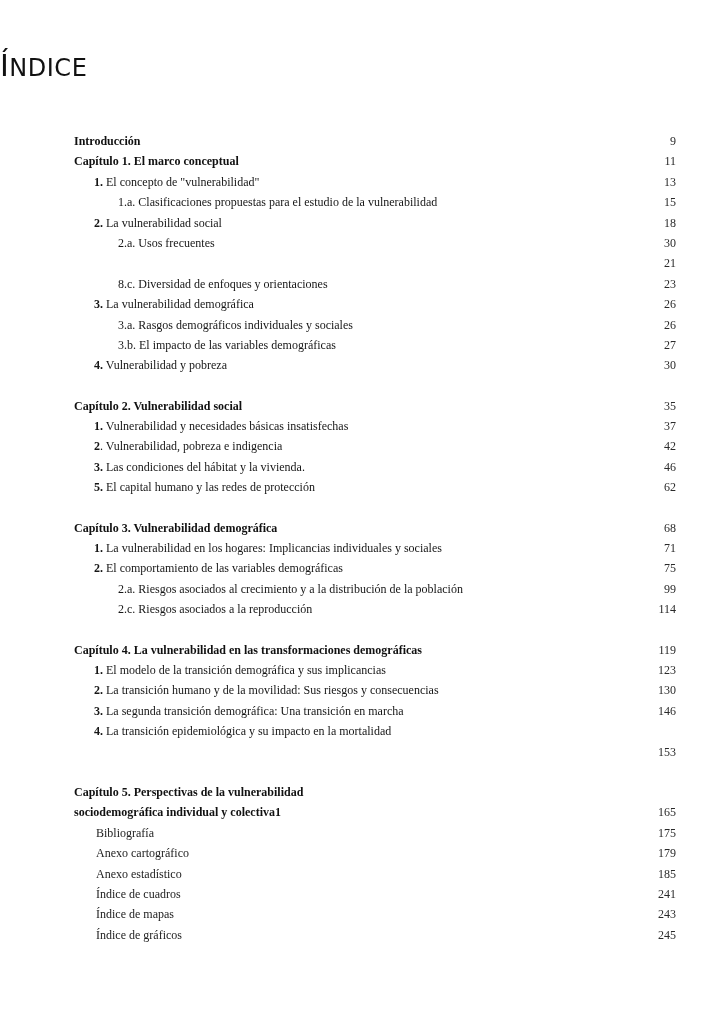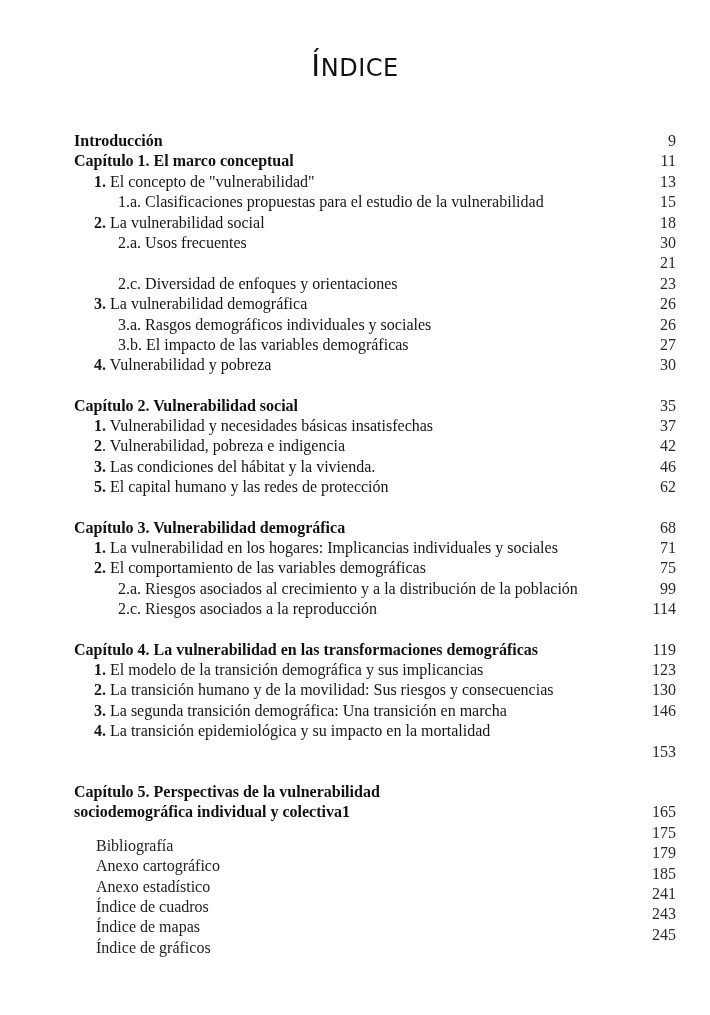--- a/index.html
+++ b/index.html
@@ -13,52 +13,52 @@
       position: relative;
       overflow: hidden;
       font-family: "Liberation Serif", "DejaVu Serif", serif;
       color: #161616;
     }
     .title {
       position: absolute;
       top: 48px;
       left: 0;
       width: 710px;
-      text-align: center;
+      text-align: left;
       font-family: "DejaVu Sans", "Liberation Sans", sans-serif;
       font-size: 24px;
       letter-spacing: 0.5px;
       color: #111;
     }
     .title .cap { font-size: 30px; }
     .toc {
       position: absolute;
       top: 131px;
       left: 74px;
       width: 602px;
     }
     .row {
       position: relative;
       height: 20.4px;
       line-height: 20.4px;
-      font-size: 16px;
+      font-size: 12px;
       white-space: nowrap;
     }
     .row .text { display: inline-block; }
     .row .page {
       position: absolute;
       right: 0;
       top: 0;
       text-align: right;
       color: #2a2a2a;
     }
     .row.chapter .text { font-weight: bold; color: #111; }
     .row.lvl1 .text { padding-left: 20px; }
     .row.lvl2 .text { padding-left: 44px; }
-    .row.back .text { padding-left: 22px; color: #222; margin-top: 13px; }
+    .row.back .text { padding-left: 22px; color: #222; }
     .num { font-weight: bold; }
     .gap { height: 20px; }
   </style>
 </head>
 <body>
 
 <div class="title"><span class="cap">Í</span><span>NDICE</span></div>
 
 <div class="toc">
 
@@ -84,21 +84,21 @@
     <span class="page">18</span>
   </div>
   <div class="row lvl2">
     <span class="text">2.a. Usos frecuentes</span>
     <span class="page">30</span>
   </div>
   <div class="row lvl2">
     <span class="page">21</span>
   </div>
   <div class="row lvl2">
-    <span class="text">2.c. Diversidad de enfoques y orientaciones</span>
+    <span class="text">8.c. Diversidad de enfoques y orientaciones</span>
     <span class="page">23</span>
   </div>
   <div class="row lvl1">
     <span class="text"><span class="num">3.</span><span> La vulnerabilidad demográfica</span></span>
     <span class="page">26</span>
   </div>
   <div class="row lvl2">
     <span class="text">3.a. Rasgos demográficos individuales y sociales</span>
     <span class="page">26</span>
   </div>

